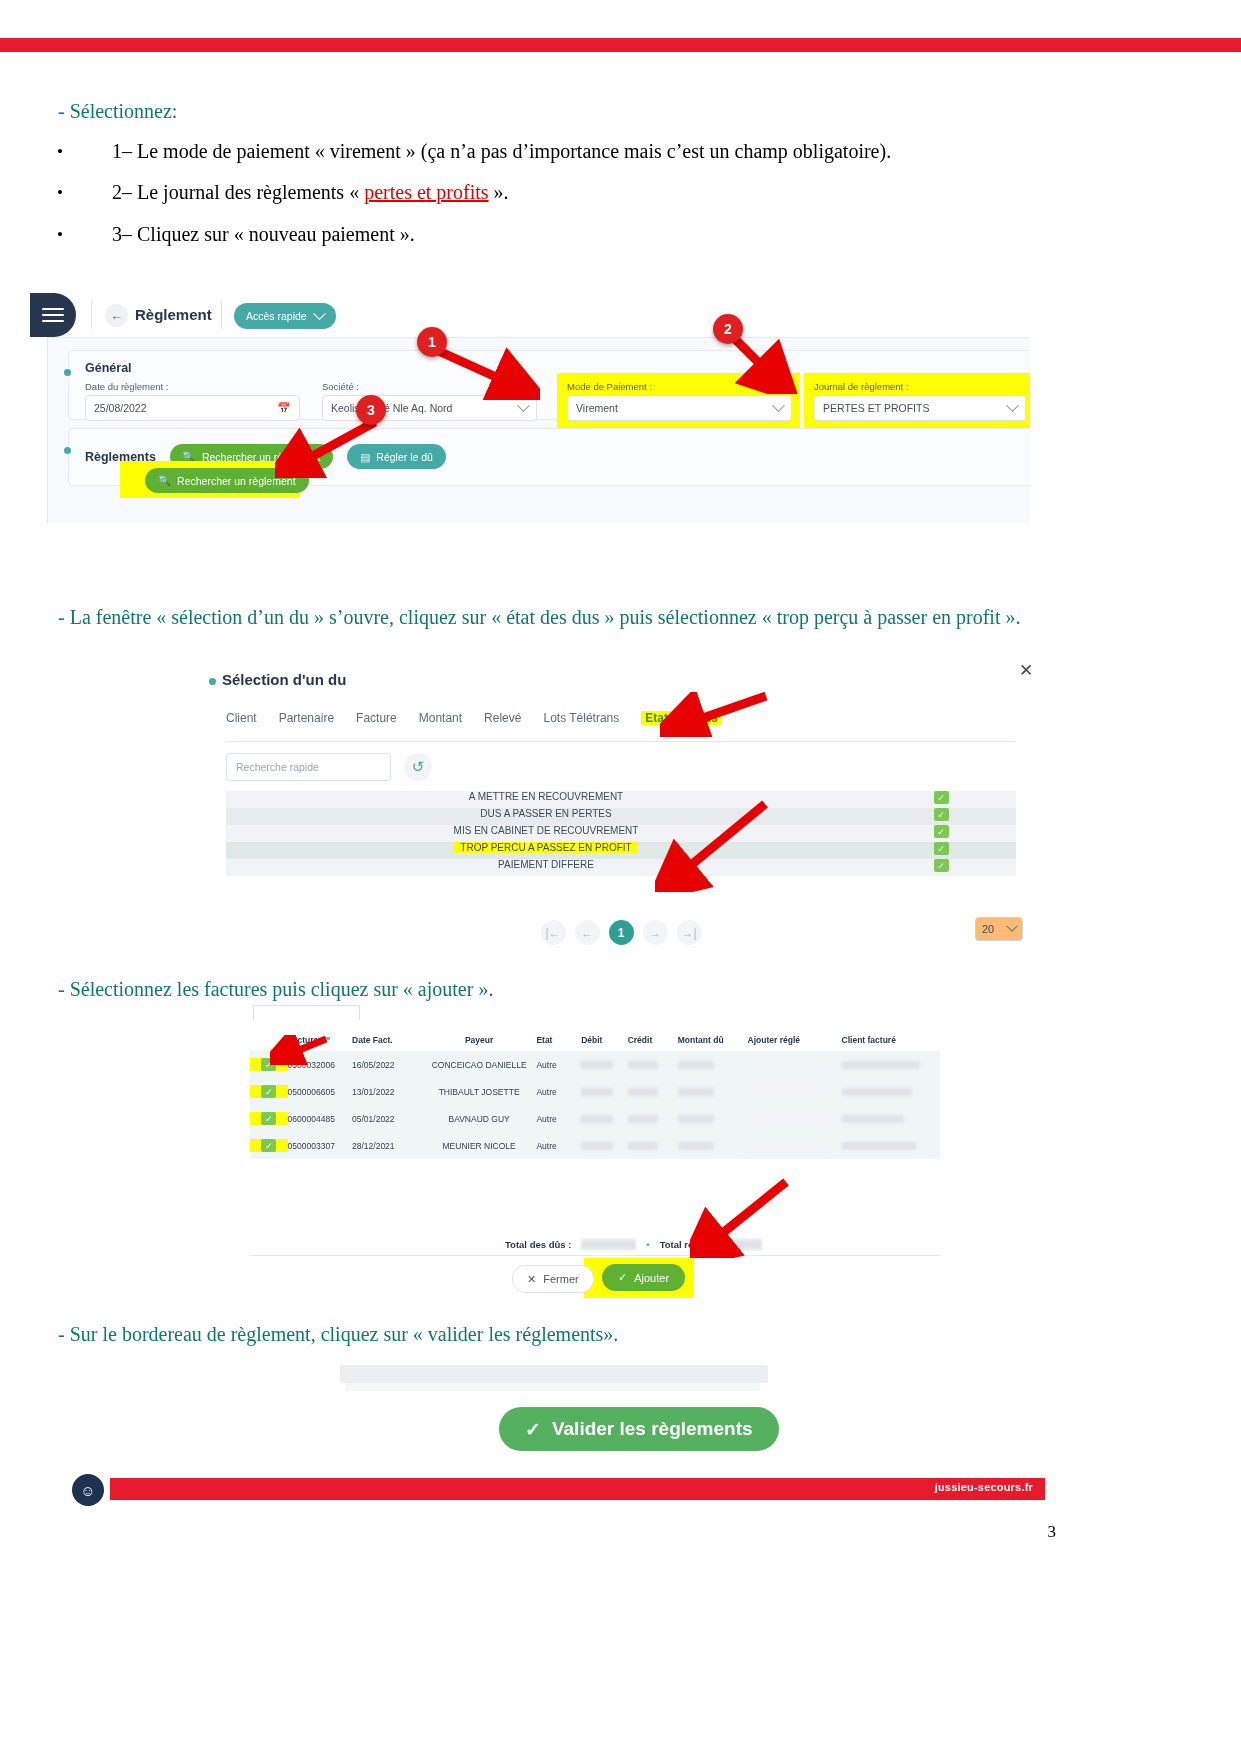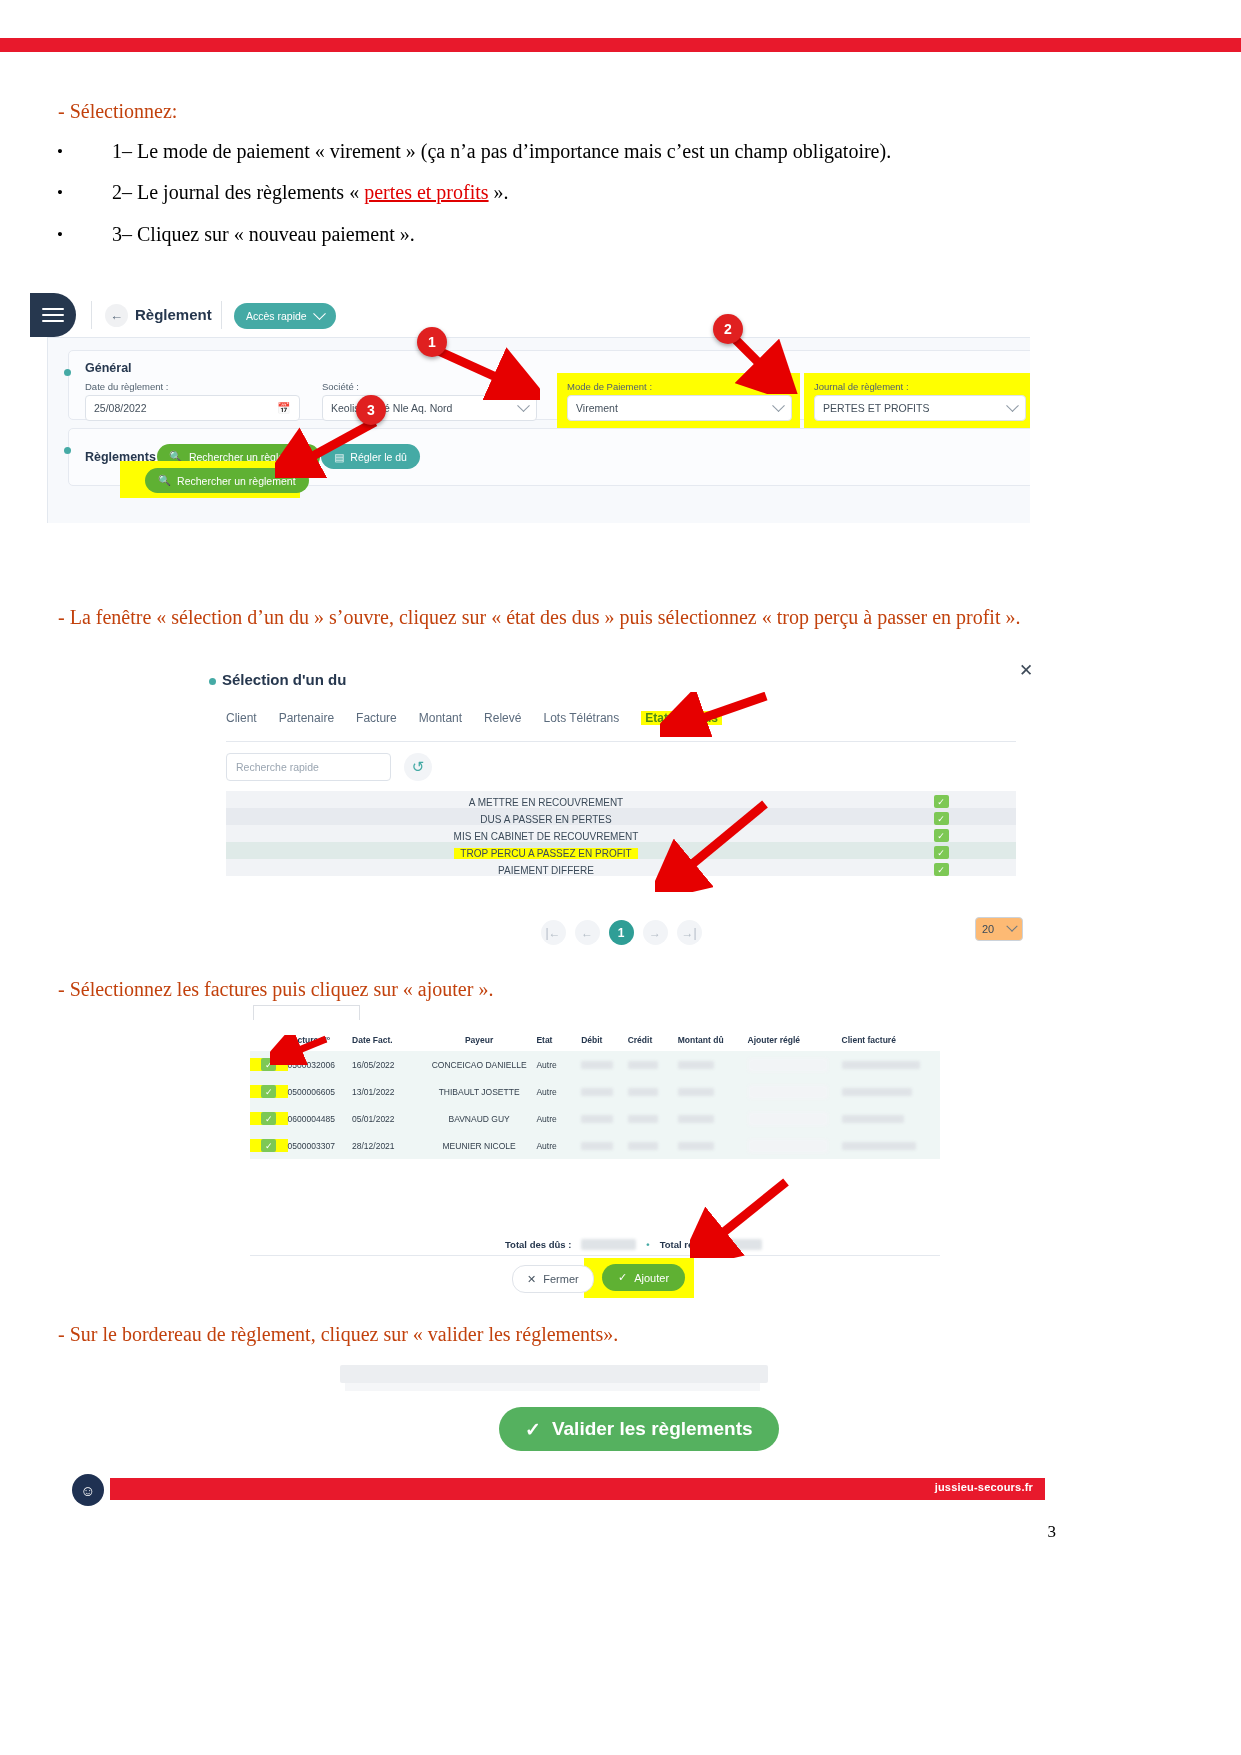--- a/index.html
+++ b/index.html
@@ -18,21 +18,21 @@
     font-size:11px;font-weight:bold;letter-spacing:.2px;
   }
   .logo{
     position:absolute;left:72px;top:1474px;width:32px;height:32px;border-radius:50%;
     background:#1f3152;color:#fff;font-family:"Liberation Sans",sans-serif;font-size:15px;
     display:flex;align-items:center;justify-content:center;
   }
   .page-num{position:absolute;right:185px;top:1522px;font-family:"Liberation Serif",serif;font-size:17px;color:#000;}
 
   
-  .txt{position:absolute;font-family:"Liberation Serif",serif;color:#c2410c;font-size:20px;line-height:1.35;}
+  .txt{position:absolute;font-family:"Liberation Serif",serif;color:#0f766e;font-size:20px;line-height:1.35;}
   .t-intro{left:58px;top:98px;}
   .bul{position:absolute;font-family:"Liberation Serif",serif;font-size:20px;color:#000;}
   .bul .dot{position:absolute;left:0;top:2px;font-size:17px;}
   .bul .body{position:absolute;left:55px;top:0;white-space:nowrap;}
   .red-u{color:#e00000;text-decoration:underline;}
   .t-b1{left:57px;top:140px;width:1000px;}
   .t-b2{left:57px;top:181px;width:700px;}
   .t-b3{left:57px;top:223px;width:700px;}
   .t-p2{left:58px;top:604px;width:995px;}
   .t-p3{left:58px;top:976px;}
@@ -77,21 +77,21 @@
              font-family:"Liberation Sans",sans-serif;display:flex;align-items:center;justify-content:center;}
   .tabs{position:absolute;left:30px;top:56px;width:790px;height:30px;border-bottom:1px solid #e4e8ee;
         display:flex;align-items:flex-start;gap:22px;font-family:"Liberation Sans",sans-serif;font-size:12px;color:#5b6b7d;}
   .tab.active{color:#4e8b17;font-weight:bold;background:#ffff00;padding:0 4px;}
   .qs{position:absolute;left:30px;top:98px;width:165px;height:28px;border:1px solid #dde2e9;border-radius:4px;background:#fff;
       font-family:"Liberation Sans",sans-serif;font-size:10.5px;color:#9aa5b1;display:flex;align-items:center;padding:0 9px;box-sizing:border-box;}
   .refresh{position:absolute;left:208px;top:98px;width:28px;height:28px;border-radius:50%;background:#f2f4f7;color:#45aaa5;
            display:flex;align-items:center;justify-content:center;font-size:15px;font-family:"Liberation Sans",sans-serif;}
   .tbl{position:absolute;left:30px;top:136px;width:790px;font-family:"Liberation Sans",sans-serif;font-size:10px;color:#3b4a59;}
   .thr{display:flex;height:24px;align-items:center;font-weight:bold;font-size:10.5px;}
-  .trow{display:flex;height:17px;align-items:flex-end;}
+  .trow{display:flex;height:17px;align-items:flex-start;}
   .trow.odd{background:#f1f3f6;}
   .trow.even{background:#e7eaef;}
   .trow.sel{background:#dfeae8;}
   .c-lib{flex:1;text-align:center;}
   .c-nr{width:150px;text-align:center;}
   .chk{width:15px;height:13px;border-radius:2px;background:#7dc855;color:#fff;font-size:9px;
        display:inline-flex;align-items:center;justify-content:center;}
   .libhl{background:#ffff00;padding:0 6px;}
   .pager{position:absolute;left:30px;top:265px;width:790px;display:flex;align-items:center;justify-content:center;gap:9px;}
   .pg{width:25px;height:25px;border-radius:50%;background:#f2f4f7;color:#b3bcc6;display:flex;align-items:center;justify-content:center;
@@ -215,21 +215,21 @@
         <div class="inp">
           <span>PERTES ET PROFITS</span>
           <span class="caret" style="color:#8f9aa6;"></span>
         </div>
       </div>
 
     </div>
 
     <div class="card card2">
       <div class="card-dot"></div>
-      <div style="position:absolute;left:16px;top:15px;display:flex;align-items:center;gap:1px;">
+      <div style="position:absolute;left:16px;top:15px;display:flex;align-items:center;gap:14px;">
         <span class="card-title" style="position:static;">Règlements</span>
         <span class="btn-green">
           <span>🔍</span>
           <span>Rechercher un règlement</span>
         </span>
         <span class="btn-teal">
           <span>▤</span>
           <span>Régler le dû</span>
         </span>
       </div>

